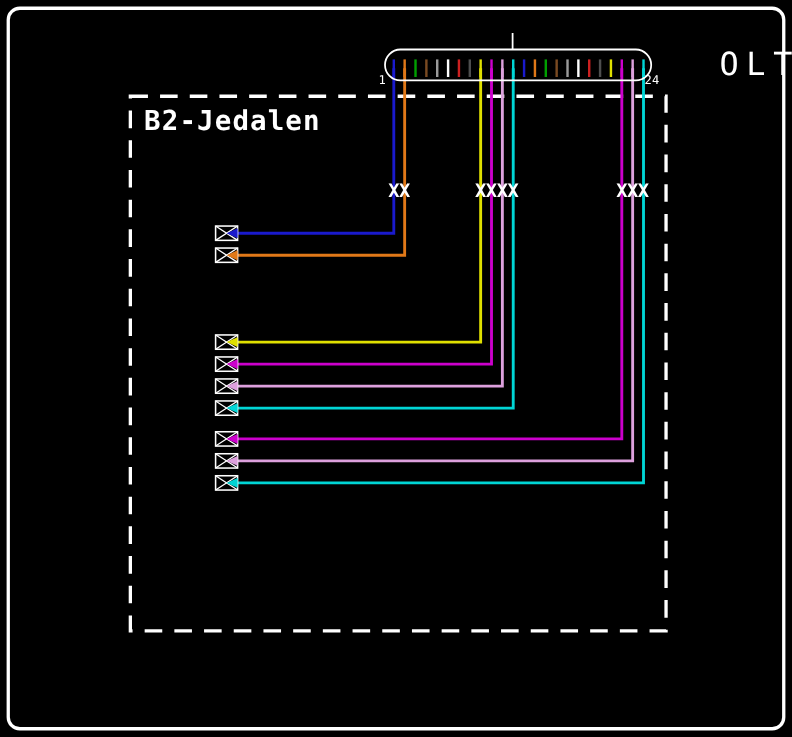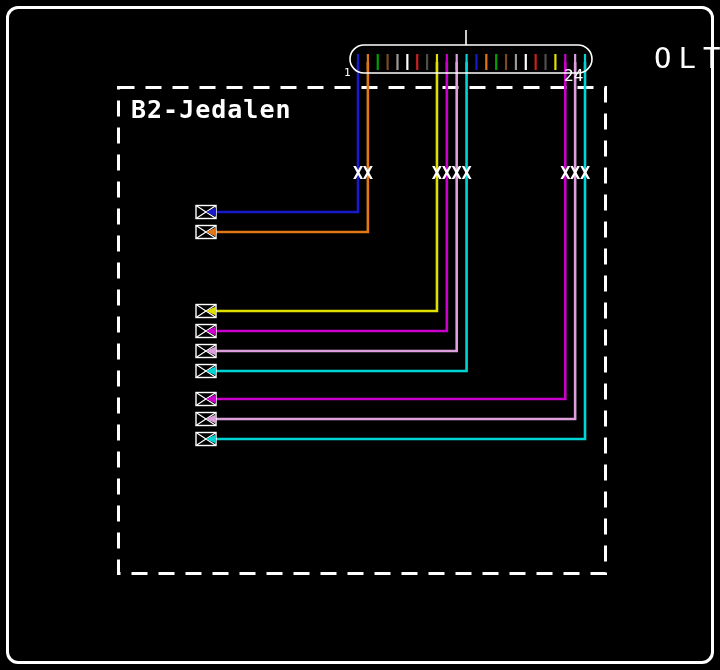--- a/index.html
+++ b/index.html
@@ -9,21 +9,21 @@
   }
   #outer-border{
     position:absolute;left:6px;top:6px;width:702px;height:652px;
     border:3px solid #fff;border-radius:12px;pointer-events:none;
   }
   #diagram{position:absolute;left:0;top:0;}
   .lbl{position:absolute;color:#fff;white-space:nowrap;}
   #olt-label{left:654px;top:41px;font-size:29px;font-weight:normal;letter-spacing:7px;}
   #zone-label{left:131px;top:95px;font-size:25px;font-weight:bold;letter-spacing:1px;}
   #port-first-label{left:344px;top:66px;font-size:11px;}
-  #port-last-label{left:564px;top:66px;font-size:16px;text-align:right;}
+  #port-last-label{left:586px;top:66px;font-size:11px;text-align:right;}
 </style>
 </head>
 <body>
 
 <div id="stage">
   <svg id="diagram" width="720" height="670" viewBox="0 0 720 670">
       <rect x="118.5" y="87.5" width="487" height="486" fill="none" stroke="#ffffff" stroke-width="3" stroke-dasharray="16 11"></rect>
       <polyline points="358,62 358,212 216,212" fill="none" stroke="#1a1acd" stroke-width="2.6"></polyline>
       <polyline points="367.87,62 367.87,232 216,232" fill="none" stroke="#e07818" stroke-width="2.6"></polyline>
       <polyline points="436.96,62 436.96,311 216,311" fill="none" stroke="#e0e000" stroke-width="2.6"></polyline>

